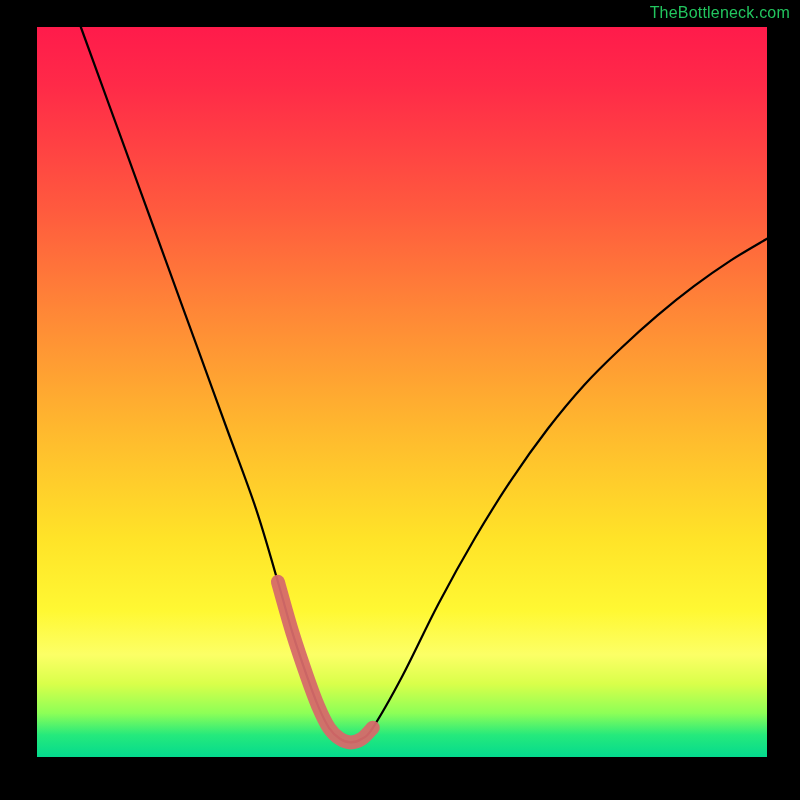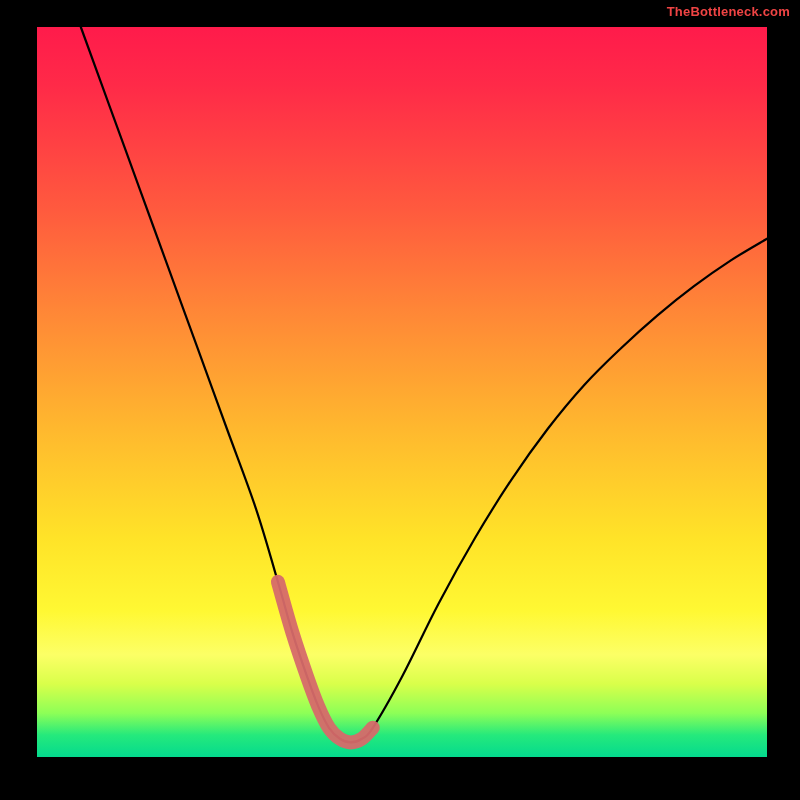--- a/index.html
+++ b/index.html
@@ -14,23 +14,23 @@
   .canvas {
     position: relative;
     width: 800px;
     height: 800px;
     background: #000;
   }
   .watermark {
     position: absolute;
     top: 4px;
     right: 10px;
-    color: #ef4444;
-    font-size: 13px;
-    font-weight: 700;
+    color: #22c55e;
+    font-size: 16px;
+    font-weight: 400;
     letter-spacing: 0.2px;
     z-index: 10;
   }
   .plot-area {
     position: absolute;
     left: 37px;
     top: 27px;
     width: 730px;
     height: 730px;
     

